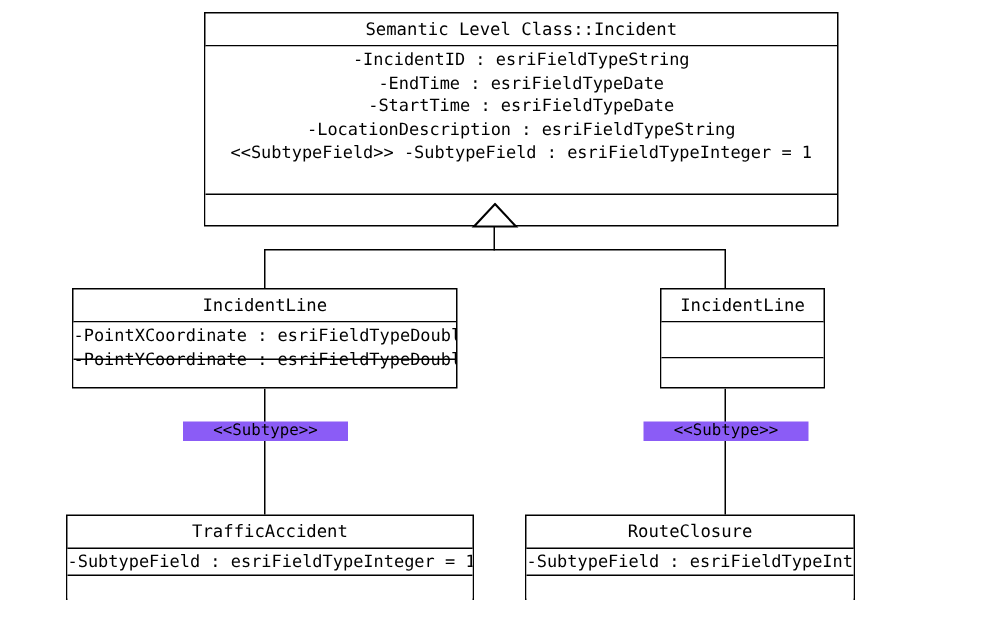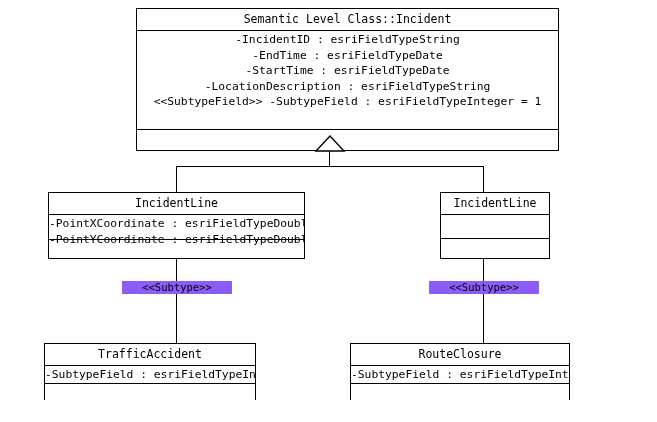--- a/index.html
+++ b/index.html
@@ -130,21 +130,21 @@
     </div>
     <div class="uml-compartment last empty-compartment" style="height:18px;"></div>
   </div>
 
   <div class="uml-class" style="left:440px; top:192px; width:110px; height:67px;">
     <div class="uml-name">IncidentLine</div>
     <div class="uml-compartment empty-compartment" style="height:24px;"></div>
     <div class="uml-compartment last empty-compartment" style="height:19px;"></div>
   </div>
 
-  <div class="uml-class" style="left:44px; top:343px; width:212px; height:57px;">
+  <div class="uml-class" style="left:44px; top:343px; width:272px; height:57px;">
     <div class="uml-name">TrafficAccident</div>
     <div class="uml-compartment" style="height:18px;">
       <div class="uml-attr">-SubtypeField : esriFieldTypeInteger = 1</div>
     </div>
     <div class="uml-compartment last empty-compartment" style="height:17px;"></div>
   </div>
 
   <div class="uml-class" style="left:350px; top:343px; width:220px; height:57px;">
     <div class="uml-name">RouteClosure</div>
     <div class="uml-compartment" style="height:18px;">

